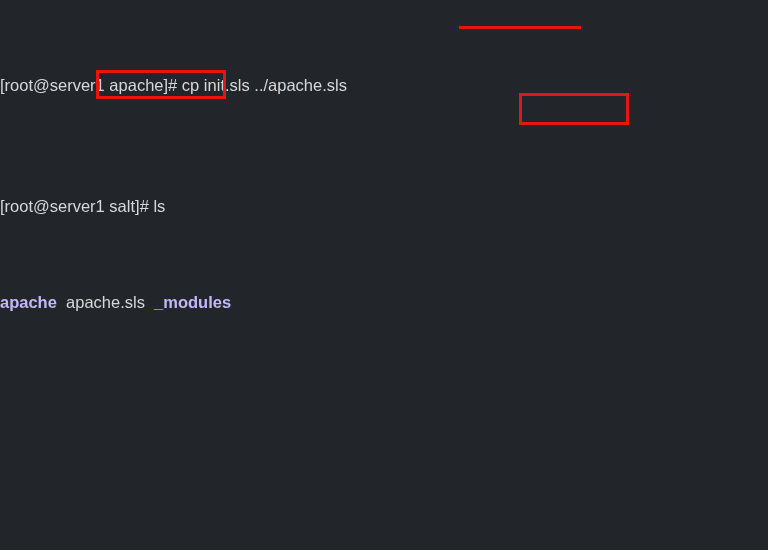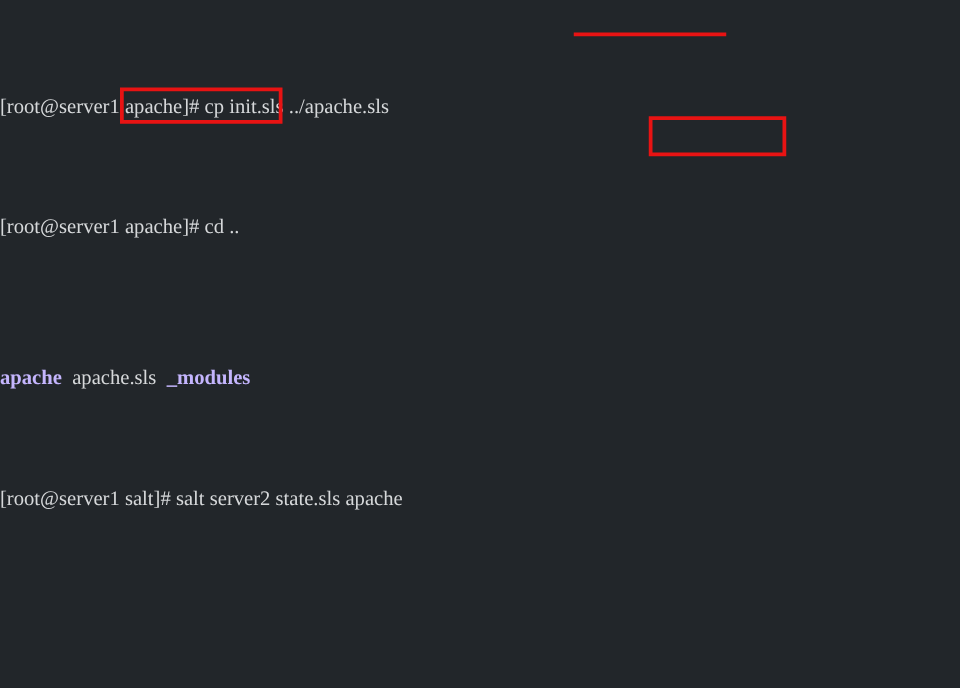--- a/index.html
+++ b/index.html
@@ -6,21 +6,21 @@
     margin: 0;
     padding: 0;
     background: #22262a;
   }
   #terminal {
     position: relative;
     width: 768px;
     height: 550px;
     background: #22262a;
     overflow: hidden;
-    font-family: Liberation Serif, serif;
+    font-family: Liberation Sans, sans-serif;
     font-size: 16.5px;
     line-height: 24.2px;
     letter-spacing: 0px;
     color: #d6d8da;
     -webkit-font-smoothing: antialiased;
   }
   .screen {
     position: absolute;
     left: 0px;
     top: 0px;
@@ -48,26 +48,25 @@
   }
 </style>
 </head>
 <body>
 
 <div id="terminal">
   <div class="screen">
 
     <div class="line"><span class="c-white">[root@server1 apache]# </span><span class="c-white">cp init.sls ../apache.sls</span></div>
 
-    <div class="line"><span class="c-white">[root@server1 apache]# </span><span class="c-white">cd ..</span></div>
 
+    <div class="line"><span class="c-white">[root@server1 salt]# </span><span class="c-white">ls</span></div>
 
     <div class="line"><span class="c-blue">apache</span><span class="c-white">  </span><span class="c-white">apache.sls</span><span class="c-white">  </span><span class="c-blue">_modules</span></div>
 
-    <div class="line"><span class="c-white">[root@server1 salt]# </span><span class="c-white">salt server2 state.sls apache</span></div>
 
     
 
     
 
     
 
     
 
     

